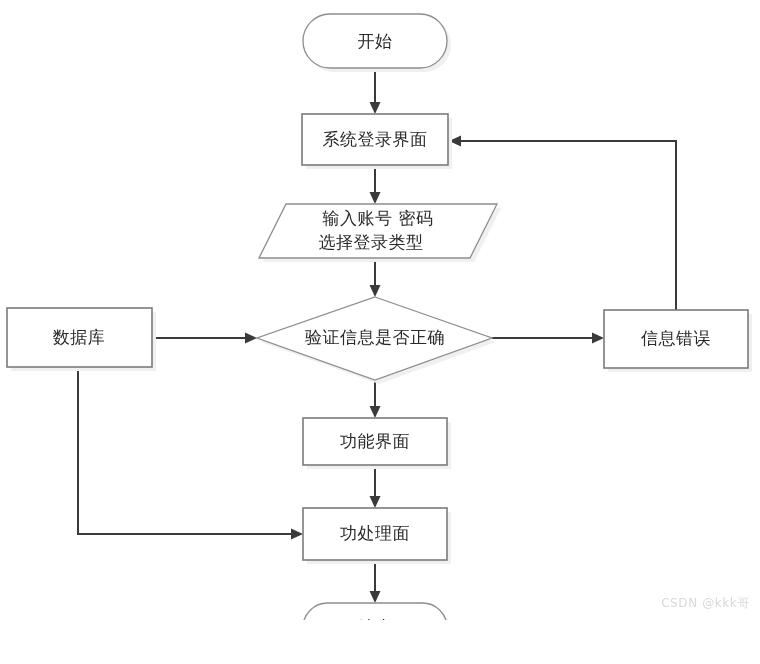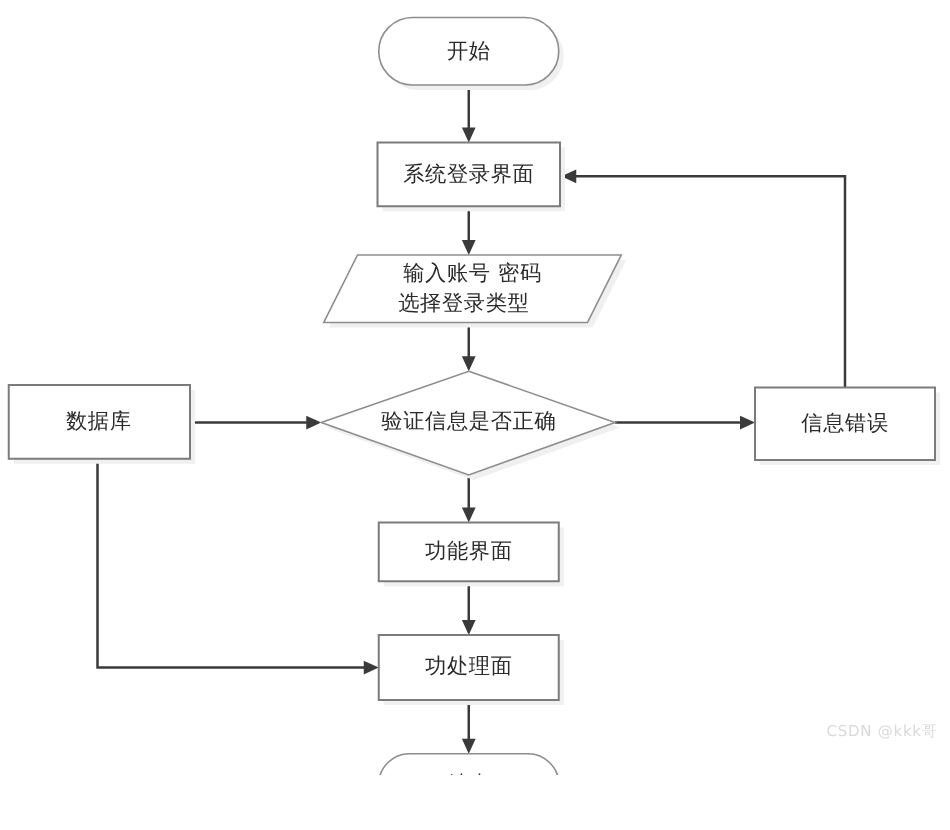--- a/index.html
+++ b/index.html
@@ -50,21 +50,21 @@
     stroke: #3a3a3a;
     stroke-width: 2;
     fill: none;
   }
   .arrow-head {
     fill: #3a3a3a;
   }
   .watermark {
     position: absolute;
     right: 10px;
-    bottom: 26px;
+    bottom: 8px;
     font-family: "DejaVu Sans", "Liberation Sans", sans-serif;
     font-size: 12px;
     color: #d9d9d9;
     letter-spacing: 0.6px;
     user-select: none;
     white-space: nowrap;
   }
 </style>
 </head>
 <body>

